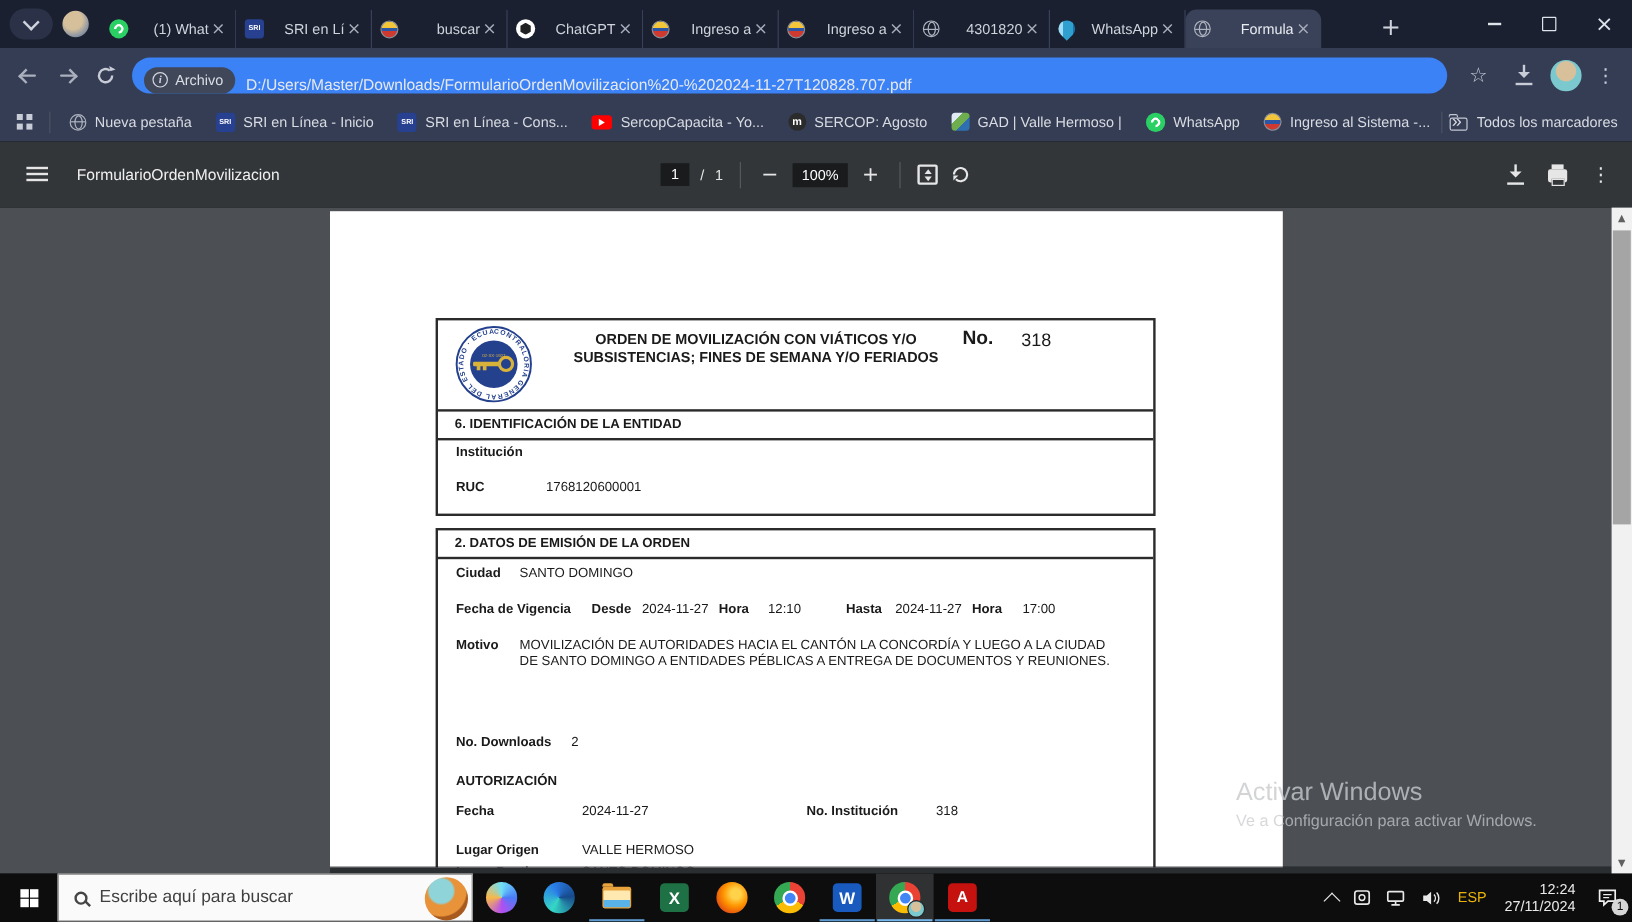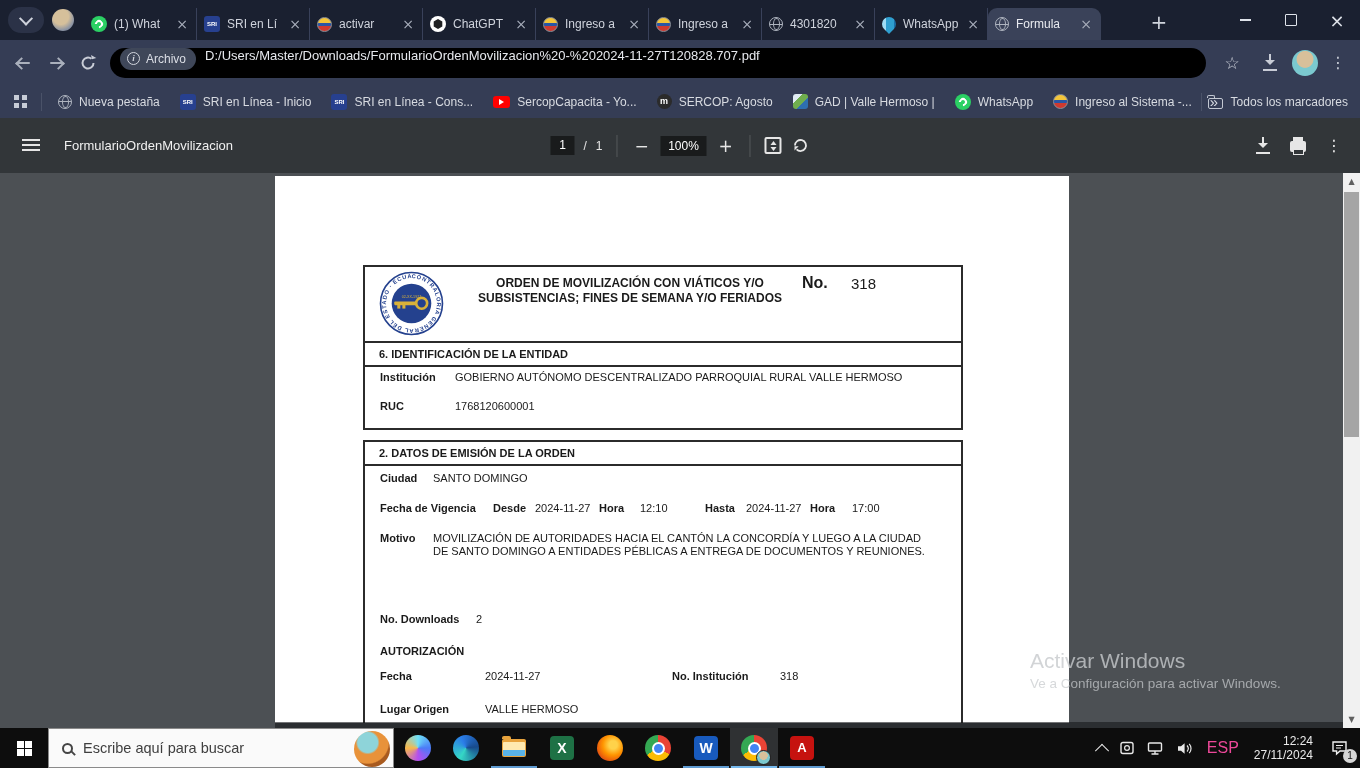--- a/index.html
+++ b/index.html
@@ -7,21 +7,21 @@
           font-family:"Liberation Sans","DejaVu Sans",sans-serif;-webkit-font-smoothing:antialiased;}
 
   
   #tabstrip{position:absolute;left:0;top:0;width:1360px;height:40px;background:#1a2030;}
   .tsearch{position:absolute;left:8px;top:7px;width:36px;height:26px;border-radius:13px;background:#2b3247;
            display:flex;align-items:center;justify-content:center;}
   .caret{width:8px;height:8px;border-left:2px solid #cfd3dc;border-bottom:2px solid #cfd3dc;
          transform:rotate(-45deg) translate(1px,-1px);}
   .pinfav{position:absolute;left:52px;top:9px;width:22px;height:22px;border-radius:50%;
           background:radial-gradient(circle at 40% 35%,#d6c09b 0 40%,#8b93a3 70%,#5d6577);}
-  #tabs{position:absolute;left:84px;top:0;height:40px;display:flex;}
+  #tabs{position:absolute;left:84px;top:0;height:40px;display:flex;text-align:right;}
   .tab{width:113px;height:32px;margin-top:8px;display:flex;align-items:center;padding:0 7px;box-sizing:border-box;
        color:#cfd3dc;font-size:12px;}
   .tab:not(.active){box-shadow:inset -1px 0 #39415a;}
   .tab.active{background:#3a4259;border-radius:9px 9px 0 0;height:32px;color:#e9ebf0;}
   .tlabel{flex:1;overflow:hidden;white-space:nowrap;margin-left:7px;}
   .tclose{width:16px;height:16px;border-radius:50%;display:flex;align-items:center;justify-content:center;
           color:#a7adba;font-size:14px;font-family:"DejaVu Sans",sans-serif;}
   .tclose::after{content:"×";}
   .newtab{position:absolute;left:1145px;top:8px;width:28px;height:28px;display:flex;align-items:center;justify-content:center;
           color:#cfd3dc;font-size:20px;font-family:"DejaVu Sans",sans-serif;}
@@ -34,21 +34,21 @@
   .wclose::after{content:"×";}
 
   
   #toolbar{position:absolute;left:0;top:40px;width:1360px;height:45px;background:#353d55;display:flex;align-items:center;}
   .navbtn{width:32px;height:32px;display:flex;align-items:center;justify-content:center;position:relative;}
   .arr{position:relative;width:18px;height:18px;}
   .arr::before{content:"";position:absolute;top:8px;left:2px;width:13px;height:2px;background:#aab0bc;border-radius:1px;}
   .arr::after{content:"";position:absolute;top:5px;left:2px;width:7px;height:7px;border-left:2px solid #aab0bc;
               border-bottom:2px solid #aab0bc;transform:rotate(45deg);}
   .fwd{transform:scaleX(-1);}
-  #omnibox{flex:1;height:30px;margin:0 10px 0 6px;border-radius:15px;background:#000000;display:flex;align-items:flex-start;padding:0 10px;}
+  #omnibox{flex:1;height:30px;margin:0 10px 0 6px;border-radius:15px;background:#3b82f6;display:flex;align-items:flex-end;padding:0 10px;}
   .chip{height:22px;border-radius:11px;background:#3f4759;display:flex;align-items:center;padding:0 10px 0 7px;margin-right:9px;}
   .ic-info{position:relative;width:13px;height:13px;border:1.3px solid #d2d6de;border-radius:50%;box-sizing:border-box;
            color:#d2d6de;font:italic bold 9px/10px "Liberation Serif",serif;text-align:center;margin-right:6px;}
   .ic-info::after{content:"i";}
   .chip-label{color:#dbdee5;font-size:12px;}
   .url{color:#e6e8ed;font-size:13px;white-space:nowrap;overflow:hidden;}
   .star{color:#c8ccd6;font-size:17px;font-family:"DejaVu Sans",sans-serif;}
   .star::after{content:"☆";}
   .ic-dltray{position:relative;width:14px;height:15px;border-bottom:2px solid #c8ccd6;}
   .ic-dltray::before{content:"";position:absolute;left:6px;top:0;width:2px;height:7px;background:#c8ccd6;}
@@ -186,21 +186,21 @@
   .t-excel{background:#1e7145;} .t-excel::after{content:"X";}
   .t-word{background:#185abd;} .t-word::after{content:"W";}
   .t-acro{background:#c6120f;font-size:13px;} .t-acro::after{content:"A";}
   .t-ff{background:radial-gradient(circle at 62% 38%,#ffd24a 0 18%,#ff9500 45%,#e8590c 72%,#a23bb0 100%);}
   .t-chrome{position:relative;background:conic-gradient(#ea4335 0 33%,#fbbc05 0 66%,#34a853 0 100%);}
   .t-chrome::after{content:"";position:absolute;inset:6.5px;border-radius:50%;background:#4285f4;border:2.5px solid #fff;}
   .mini-avatar{position:absolute;right:7px;bottom:3px;width:13px;height:13px;border-radius:50%;border:1px solid #222;
        background:radial-gradient(circle at 50% 36%,#d8c09a 0 38%,#7bc9cf 42%);}
   #tray{position:absolute;right:2px;top:0;height:40px;display:flex;align-items:center;}
   .trayitem{display:flex;align-items:center;justify-content:center;height:40px;padding:0 6px;position:relative;}
-  .lang{color:#ec4899;font-size:16px;padding:0 8px;}
+  .lang{color:#eab308;font-size:12px;padding:0 8px;}
   #clock{color:#eaeaea;font-size:12px;line-height:14px;text-align:right;padding:0 7px;}
   .chevup{width:9px;height:9px;border-left:1.7px solid #e8e8e8;border-top:1.7px solid #e8e8e8;
           transform:rotate(45deg) translate(2px,2px);}
   .badge{position:absolute;right:1px;bottom:5px;width:14px;height:14px;border-radius:50%;background:#d6d6d6;
          color:#111;font-size:10px;line-height:14px;text-align:center;}
 </style>
 </head>
 <body>
 
 <div id="screen">
@@ -216,21 +216,21 @@
         <span class="tlabel">(1) What</span>
         <span class="tclose"></span>
       </div>
       <div class="tab">
         <span class="ic ic-sri"></span>
         <span class="tlabel">SRI en Lí</span>
         <span class="tclose"></span>
       </div>
       <div class="tab">
         <span class="ic ic-ec"></span>
-        <span class="tlabel">activar</span>
+        <span class="tlabel">buscar</span>
         <span class="tclose"></span>
       </div>
       <div class="tab">
         <span class="ic ic-gpt"></span>
         <span class="tlabel">ChatGPT</span>
         <span class="tclose"></span>
       </div>
       <div class="tab">
         <span class="ic ic-ec"></span>
         <span class="tlabel">Ingreso a</span>
@@ -386,21 +386,20 @@
             <rect x="23" y="33.5" width="3" height="3.5" fill="#d9b23a"></rect>
             <circle cx="42" cy="31.8" r="5.4" fill="none" stroke="#d9b23a" stroke-width="2.6"></circle>
             <text x="32" y="26.5" font-size="3.6" fill="#d9b23a" text-anchor="middle">02-XX-1927</text>
           </svg>
           <div class="doc-title">ORDEN DE MOVILIZACIÓN CON VIÁTICOS Y/O SUBSISTENCIAS; FINES DE SEMANA Y/O FERIADOS</div>
           <span class="no-label">No.</span>
           <span class="no-value">318</span>
         </div>
         <div class="sechead">6. IDENTIFICACIÓN DE LA ENTIDAD</div>
         <span class="dl" style="left:15px;top:104px">Institución</span>
-        <span class="dv" style="left:90px;top:104px">GOBIERNO AUTÓNOMO DESCENTRALIZADO PARROQUIAL RURAL VALLE HERMOSO</span>
         <span class="dl" style="left:15px;top:133px">RUC</span>
         <span class="dv" style="left:90px;top:133px">1768120600001</span>
       </div>
 
       <div class="docbox" id="boxB">
         <div class="sechead">2. DATOS DE EMISIÓN DE LA ORDEN</div>
         <span class="dl" style="left:15px;top:30px">Ciudad</span>
         <span class="dv" style="left:68px;top:30px">SANTO DOMINGO</span>
 
         <span class="dl" style="left:15px;top:60px">Fecha de Vigencia</span>

